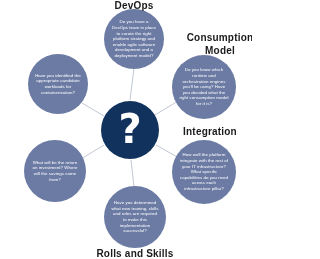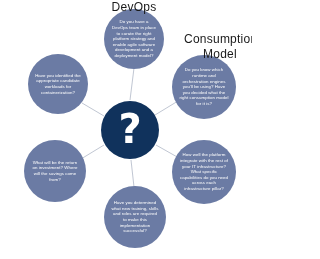--- a/index.html
+++ b/index.html
@@ -59,22 +59,22 @@
     color: #ffffff;
     font-family: "DejaVu Sans", sans-serif;
     font-size: 40px;
     font-weight: bold;
     line-height: 1;
     margin-top: -2px;
   }
   .label {
     position: absolute;
     color: #1a1a1a;
-    font-size: 12px;
-    font-weight: normal;
+    font-size: 10px;
+    font-weight: bold;
     text-align: center;
     line-height: 1.25;
     letter-spacing: 0.02em;
     z-index: 4;
   }
 
   
   .n-devops      { left: 104px; top: 9px;   width: 60px; height: 60px; }
   .n-consumption { left: 172px; top: 55px;  width: 64px; height: 64px; }
   .n-integration { left: 172px; top: 140px; width: 64px; height: 64px; }
@@ -109,24 +109,26 @@
   <div class="label l-devops">DevOps</div>
   <div class="node n-devops">
     <div class="qtext">Do you have a DevOps team in place to curate the right platform strategy and enable agile software development and a deployment model?</div>
   </div>
 
   <div class="label l-consumption">Consumption Model</div>
   <div class="node n-consumption">
     <div class="qtext">Do you know which runtime and orchestration engines you'll be using? Have you decided what the right consumption model for it is?</div>
   </div>
 
+  <div class="label l-integration">Integration</div>
   <div class="node n-integration">
     <div class="qtext">How well the platform integrate with the rest of your IT infrastructure? What specific capabilities do you need across each infrastructure pillar?</div>
   </div>
 
+  <div class="label l-rolls">Rolls and Skills</div>
   <div class="node n-rolls">
     <div class="qtext">Have you determined what new training, skills and roles are required to make this implementation successful?</div>
   </div>
 
   <div class="node n-roi">
     <div class="qtext">What will be the return on investment? Where will the savings come from?</div>
   </div>
 
   <div class="node n-workload">
     <div class="qtext">Have you identified the appropriate candidate workloads for containerization?</div>

